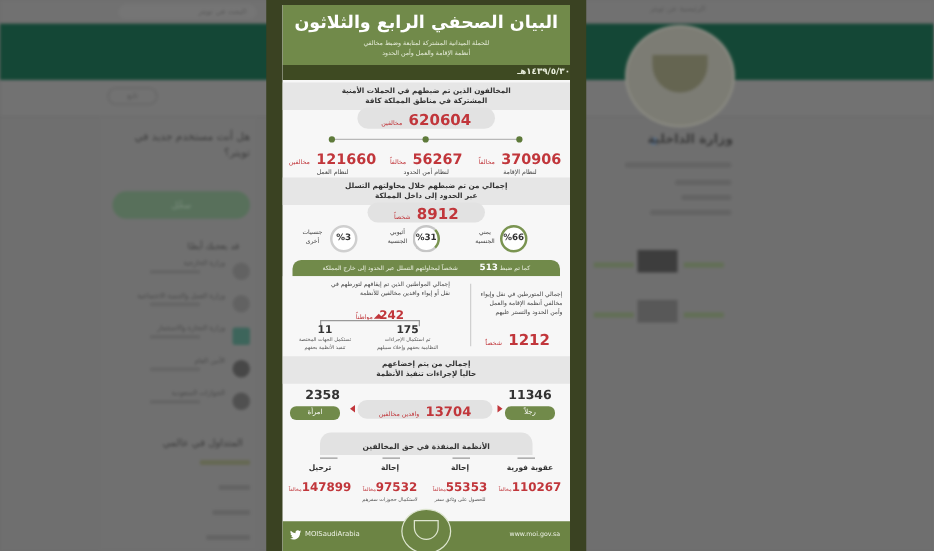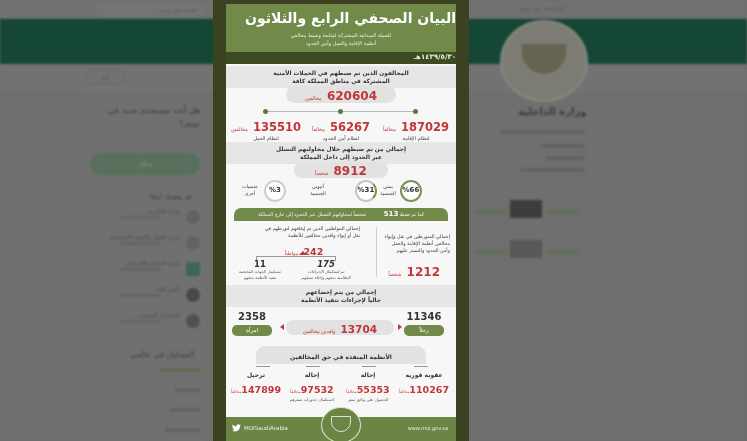--- a/index.html
+++ b/index.html
@@ -36,21 +36,21 @@
   .bg-trend { position: absolute; left: 160px; width: 40px; height: 4px; background: #6c6c6c; }
 
   
   .dim { position: absolute; inset: 0; background: rgba(60,60,60,0.18); }
 
   
   .frame { position: absolute; left: 213px; top: 0; width: 256px; height: 441px; background: #3a4222; }
   .info { position: absolute; left: 226px; top: 4px; width: 230px; height: 437px; background: #f7f7f7; overflow: hidden; direction: rtl; }
 
   .hdr { position: absolute; left: 0; top: 0; width: 230px; height: 48px; background: #718a4a; }
-  .hdr-title { position: absolute; left: 0; right: 0; top: 6px; font-size: 14px; font-weight: bold; color: #ffffff; }
+  .hdr-title { position: absolute; left: 0; right: 0; top: 6px; text-align: center; font-size: 14px; font-weight: bold; color: #ffffff; }
   .hdr-sub { position: absolute; left: 0; right: 0; top: 28px; text-align: center; font-size: 5px; color: #e8eedc; line-height: 7.5px; }
   .date-bar { position: absolute; left: 0; top: 48px; width: 230px; height: 12px; background: #3e4a22; }
   .date-text { position: absolute; left: 0; right: 0; top: 1px; text-align: right; font-size: 7px; color: #e8eedc; font-weight: bold; }
 
   .sec-band { position: absolute; left: 0; width: 230px; background: #e6e6e6; }
   .band-text { text-align: center; font-size: 5.8px; color: #333; line-height: 8px; font-weight: bold; }
 
   .pill { position: absolute; background: #e2e2e2; border-radius: 10px; text-align: center; }
   .num-red { color: #c1363b; font-weight: bold; }
   .unit-red { color: #c1363b; font-size: 5px; }
@@ -170,51 +170,51 @@
     <div class="pill" style="left:60px;top:82px;width:110px;height:17px;line-height:17px;">
       <span class="num-red" style="font-size:12px;">620604</span>
       <span class="unit-red">مخالفين</span>
     </div>
     <div class="dotline" style="left:40px;top:107px;width:150px;"></div>
     <div class="gdot" style="left:37px;top:105px;"></div>
     <div class="gdot" style="left:112px;top:105px;"></div>
     <div class="gdot" style="left:187px;top:105px;"></div>
     <div style="position:absolute;left:0;top:112px;width:230px;height:24px;">
       <div class="stat3" style="right:5px;">
-        <span class="num-red n">187029</span>
+        <span class="num-red n">370906</span>
         <span class="unit-red">مخالفاً</span>
         <div class="small-lbl">لنظام الإقامة</div>
       </div>
       <div class="stat3" style="right:80px;">
         <span class="num-red n">56267</span>
         <span class="unit-red">مخالفاً</span>
         <div class="small-lbl">لنظام أمن الحدود</div>
       </div>
       <div class="stat3" style="right:155px;">
-        <span class="num-red n">135510</span>
+        <span class="num-red n">121660</span>
         <span class="unit-red">مخالفين</span>
         <div class="small-lbl">لنظام العمل</div>
       </div>
     </div>
 
     <div class="sec-band" style="top:138px;height:22px;padding-top:3px;">
       <div class="band-text">إجمالي من تم ضبطهم خلال محاولتهم التسلل</div>
       <div class="band-text">عبر الحدود إلى داخل المملكة</div>
     </div>
     <div class="pill" style="left:68px;top:158px;width:94px;height:16px;line-height:16px;">
       <span class="num-red" style="font-size:12px;">8912</span>
       <span class="unit-red">شخصاً</span>
     </div>
 
     <div class="ring major" style="left:174px;top:176px;">%66</div>
     <div class="ring-lbl" style="left:150px;top:180px;width:24px;">
       <div>يمني</div>
       <div>الجنسية</div>
     </div>
-    <div class="ring" style="left:104px;top:176px;border-color:#c6c6c6;border-right-color:#7a9451;margin-left:25px;">%31</div>
+    <div class="ring" style="left:104px;top:176px;border-color:#c6c6c6;border-right-color:#7a9451;">%31</div>
     <div class="ring-lbl" style="left:80px;top:180px;width:24px;">
       <div>أثيوبي</div>
       <div>الجنسية</div>
     </div>
     <div class="ring" style="left:38px;top:176px;">%3</div>
     <div class="ring-lbl" style="left:12px;top:180px;width:24px;">
       <div>جنسيات</div>
       <div>أخرى</div>
     </div>
 
@@ -239,39 +239,39 @@
       <div style="position:absolute;left:14px;top:4px;width:120px;text-align:right;font-size:4.8px;line-height:7px;color:#444;">
         <div>إجمالي المواطنين الذين تم إيقافهم لتورطهم في</div>
         <div>نقل أو إيواء وافدين مخالفين للأنظمة</div>
       </div>
       <div style="position:absolute;left:48px;top:19px;width:60px;text-align:center;">
         <span class="num-red" style="font-size:9.5px;">242</span>
         <span class="unit-red">مواطناً</span>
       </div>
       <div class="arrow" style="left:73px;top:30px;border-left:4px solid transparent;border-right:4px solid transparent;border-bottom:4px solid #c1363b;"></div>
       <div style="position:absolute;left:30px;top:35px;width:80px;height:5px;border:1px solid #999;border-bottom:none;"></div>
-      <div style="position:absolute;left:70px;top:38px;width:60px;text-align:center;font-style:italic;">
+      <div style="position:absolute;left:70px;top:38px;width:60px;text-align:center;">
         <div style="font-size:8.5px;font-weight:bold;color:#333;">175</div>
         <div style="font-size:4px;color:#555;line-height:5.5px;">تم استكمال الإجراءات</div>
         <div style="font-size:4px;color:#555;line-height:5.5px;">النظامية بحقهم وإخلاء سبيلهم</div>
       </div>
       <div style="position:absolute;left:6px;top:38px;width:56px;text-align:center;">
         <div style="font-size:8.5px;font-weight:bold;color:#333;">11</div>
         <div style="font-size:4px;color:#555;line-height:5.5px;">تستكمل الجهات المختصة</div>
         <div style="font-size:4px;color:#555;line-height:5.5px;">تنفيذ الأنظمة بحقهم</div>
       </div>
     </div>
 
     <div class="sec-band" style="top:281px;height:22px;padding-top:3px;">
       <div class="band-text">إجمالي من يتم إخضاعهم</div>
       <div class="band-text">حالياً لإجراءات تنفيذ الأنظمة</div>
     </div>
     <div style="position:absolute;right:12px;top:307px;width:40px;text-align:center;font-size:10px;font-weight:bold;color:#333;">11346</div>
     <div class="tag-green" style="right:12px;top:321px;width:40px;">رجلاً</div>
-    <div style="position:absolute;left:6px;top:307px;width:40px;text-align:center;font-size:10px;font-weight:bold;color:#333;">2358</div>
+    <div style="position:absolute;left:6px;top:307px;width:40px;text-align:right;font-size:10px;font-weight:bold;color:#333;">2358</div>
     <div class="tag-green" style="left:6px;top:321px;width:40px;">امرأة</div>
     <div class="pill" style="left:60px;top:316px;width:108px;height:15px;line-height:15px;">
       <span class="num-red" style="font-size:10.5px;">13704</span>
       <span class="unit-red">وافدين مخالفين</span>
     </div>
     <div class="arrow" style="left:54px;top:320px;border-top:3px solid transparent;border-bottom:3px solid transparent;border-right:4px solid #c1363b;"></div>
     <div class="arrow" style="left:172px;top:320px;border-top:3px solid transparent;border-bottom:3px solid transparent;border-left:4px solid #c1363b;"></div>
 
     <div class="pill" style="left:30px;top:342px;width:170px;height:18px;line-height:16px;border-radius:9px 9px 0 0;">
       <span style="font-size:6px;font-weight:bold;color:#333;">الأنظمة المنفذة في حق المخالفين</span>

